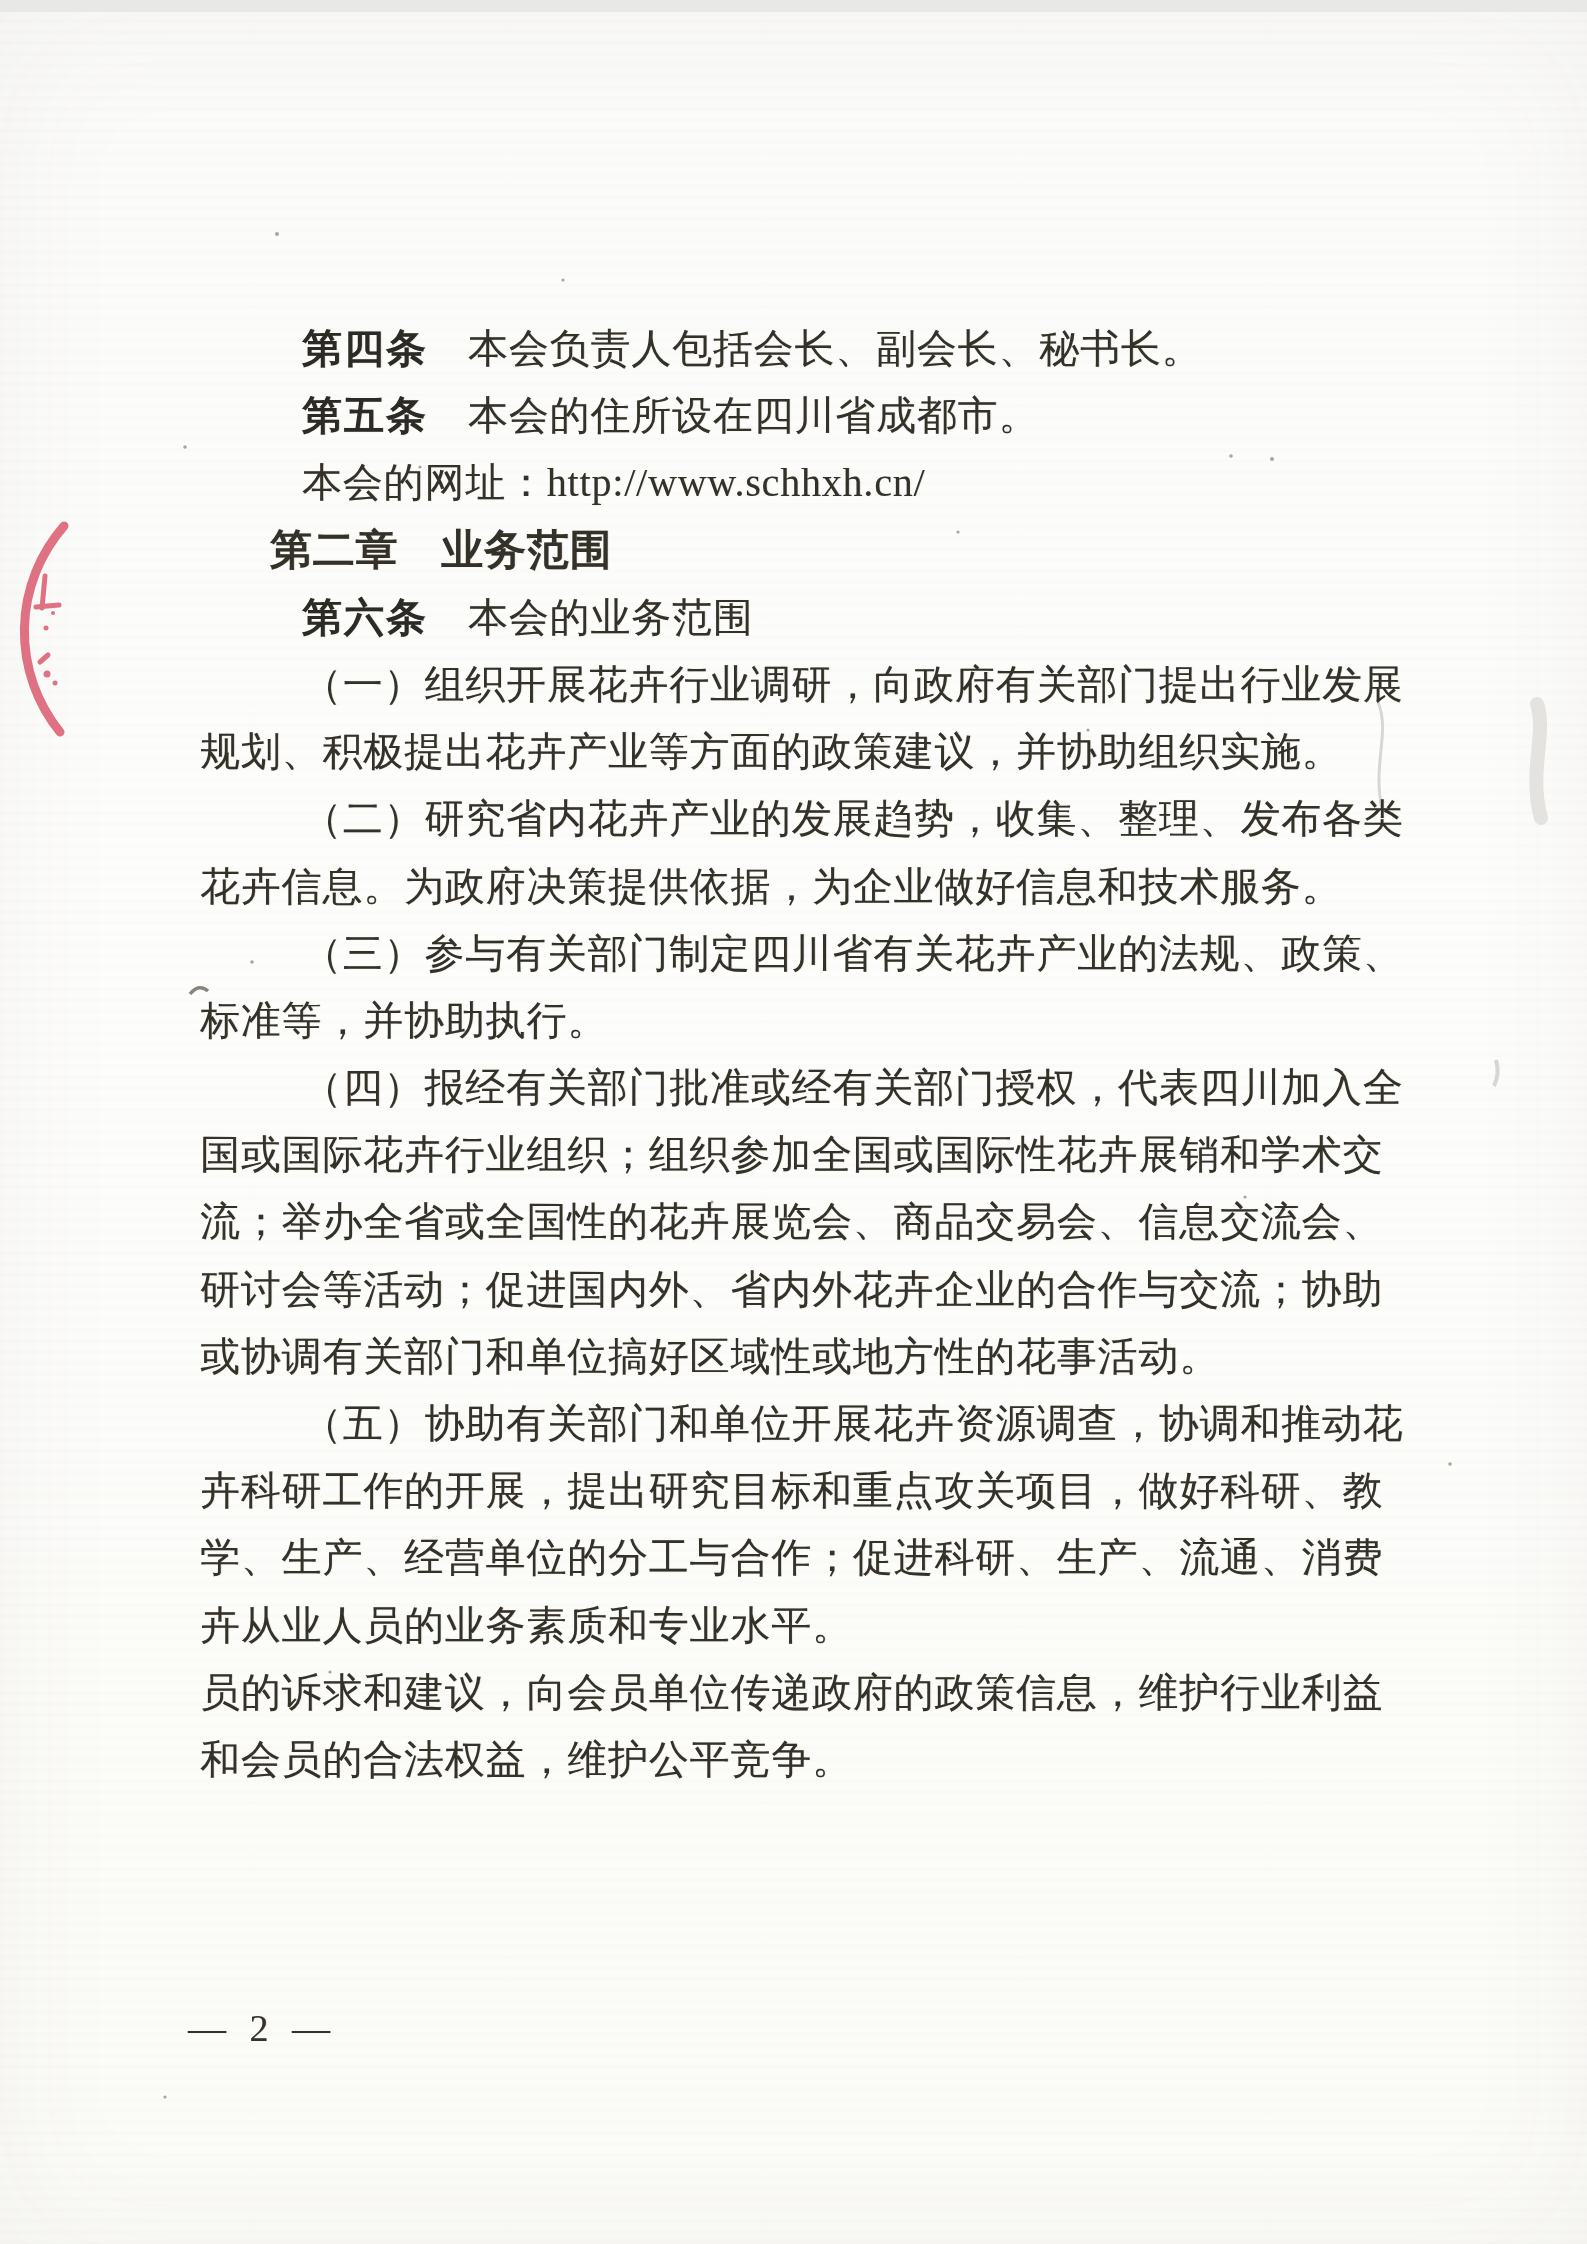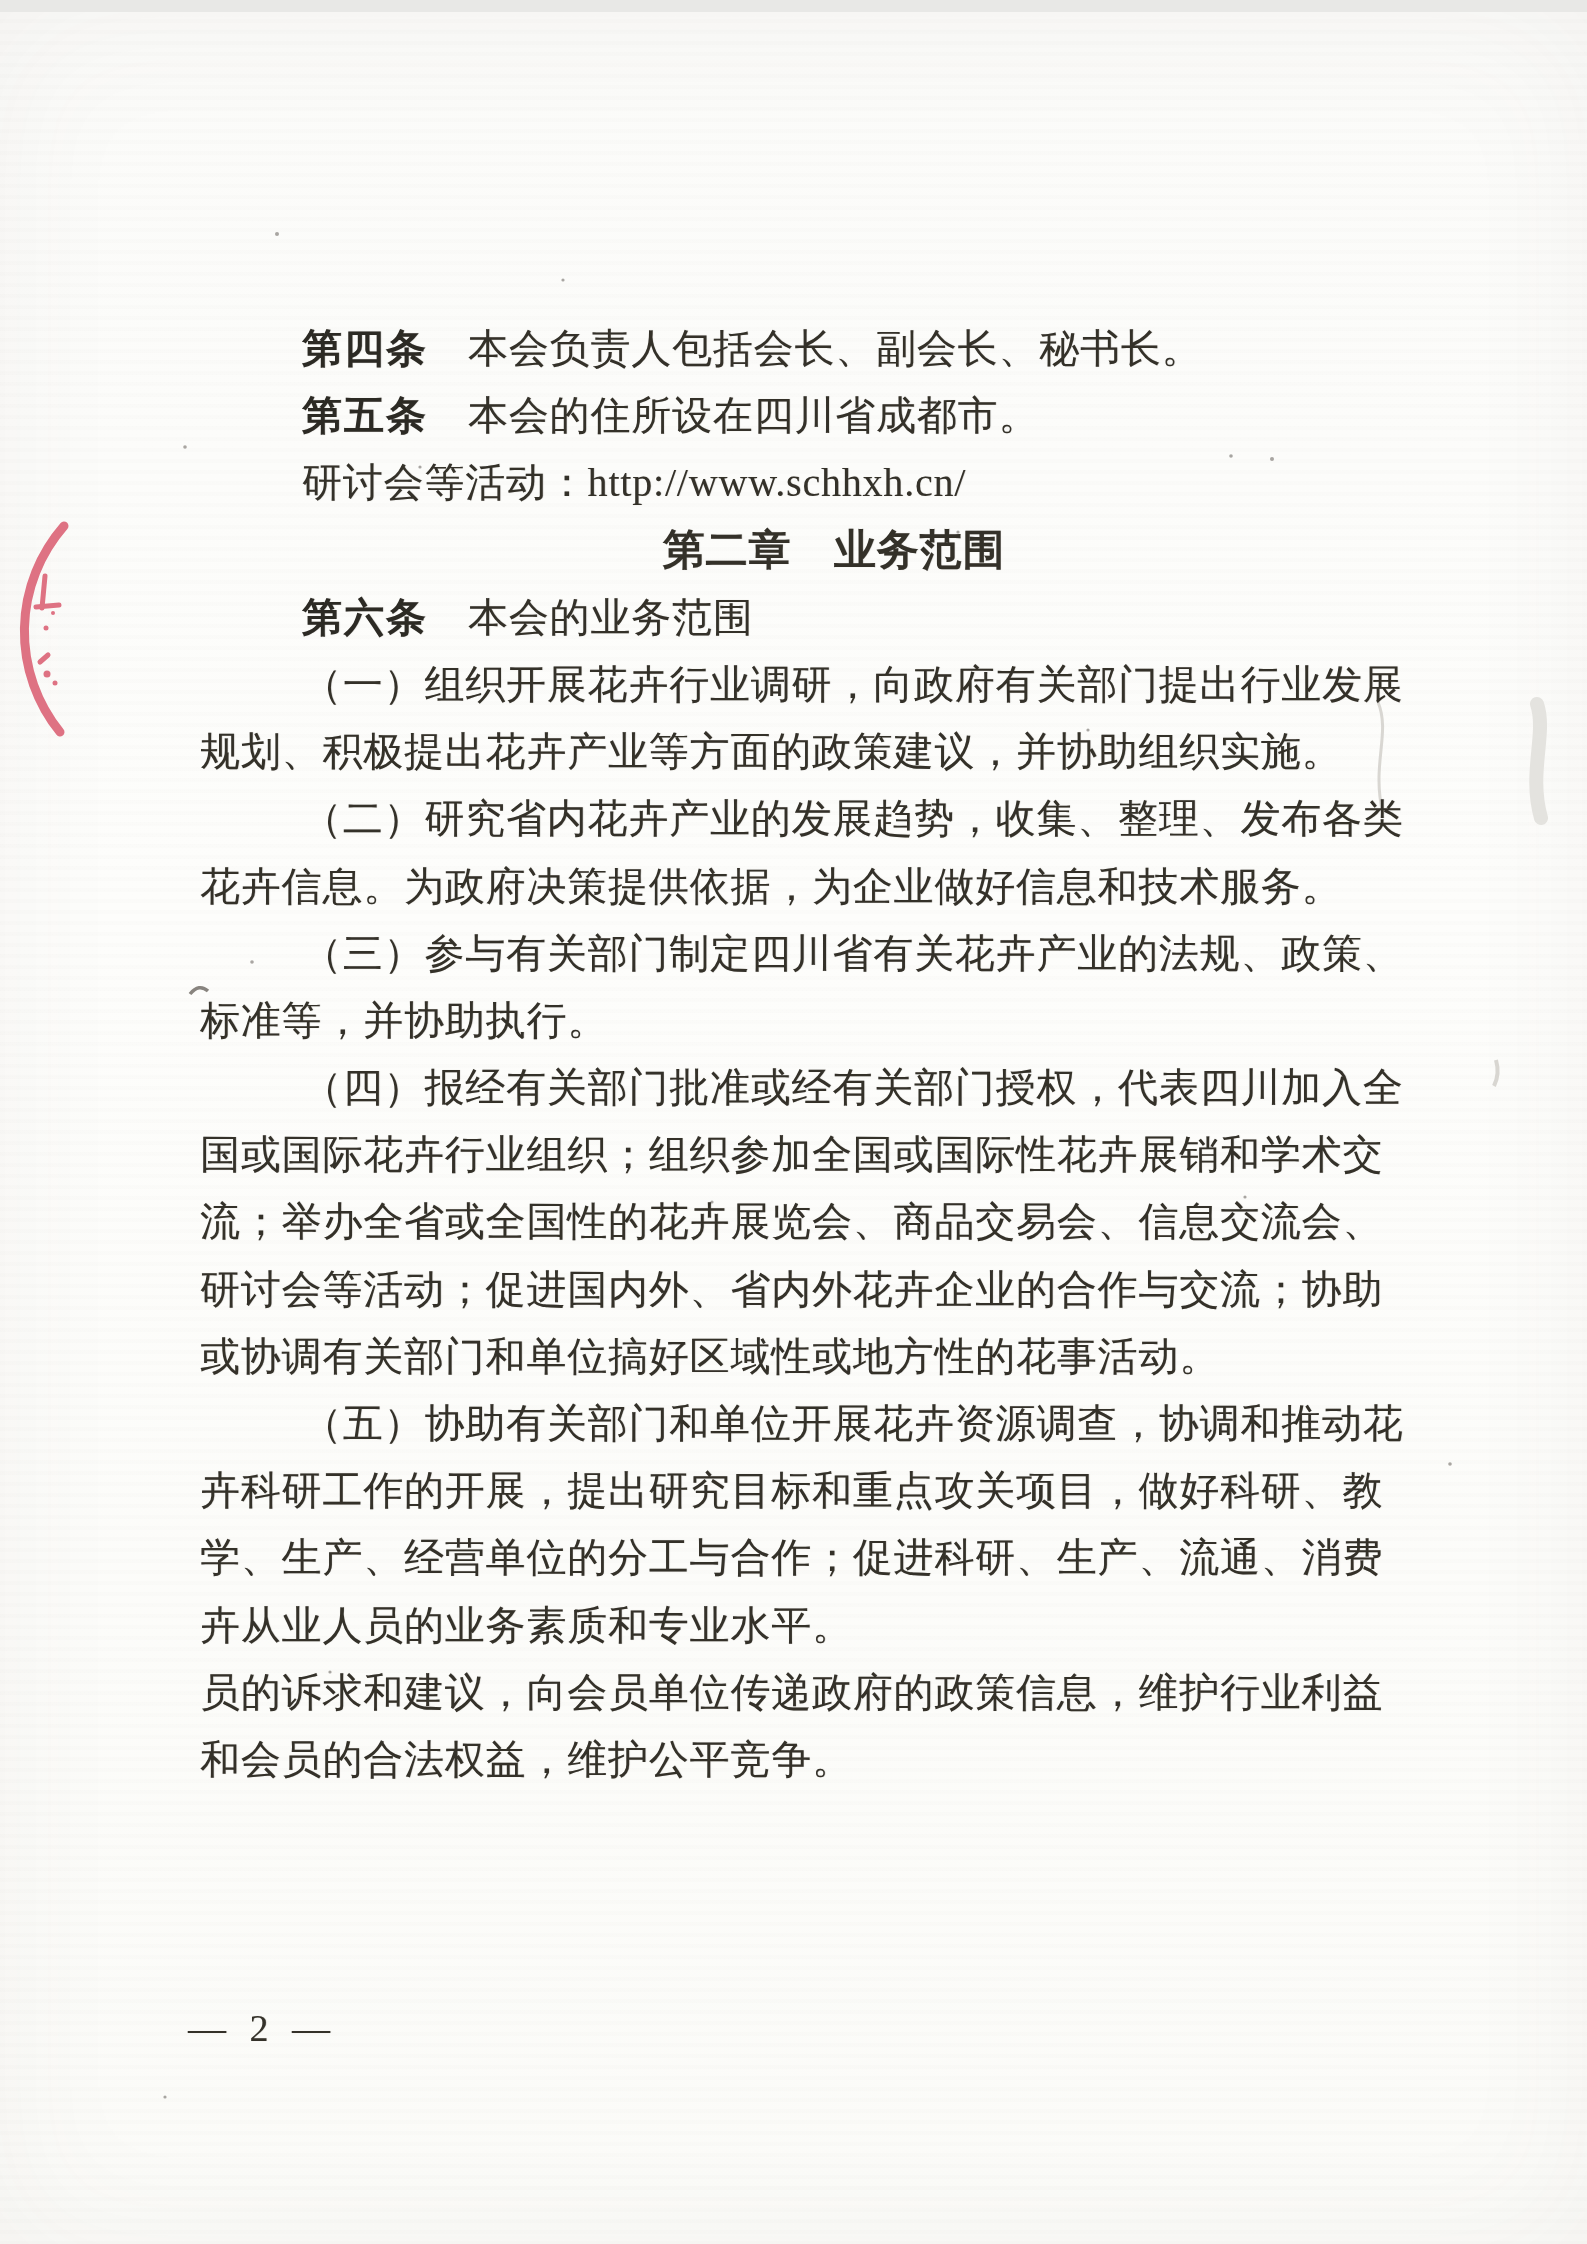--- a/index.html
+++ b/index.html
@@ -29,21 +29,21 @@
   }
   .line{
     height:67.2px;
     line-height:67.2px;
     font-size:40px;
     letter-spacing:0.8px;
     white-space:nowrap;
     text-shadow:0.4px 0.4px 0.7px rgba(60,55,48,0.35);
   }
   .line.indent{padding-left:102px;}
-  .line.center{text-align:center;padding-left:70px;font-size:42px;}
+  .line.center{text-align:left;padding-left:70px;font-size:42px;}
   .line.bold{font-weight:bold;}
   .prefix{
     font-weight:bold;
     margin-right:40px;
     letter-spacing:2px;
     color:#2c2a24;
   }
   .page-number{
     position:absolute;
     left:188px;
@@ -96,21 +96,21 @@
       <circle cx="330" cy="1660" r="1.6"></circle>
       <circle cx="1245" cy="1185" r="1.6"></circle>
       <circle cx="165" cy="2085" r="1.6"></circle>
       <circle cx="1450" cy="1452" r="1.8"></circle>
     </g>
   </svg>
 
   <div class="text-block">
       <div class="line indent"><span class="prefix">第四条</span><span>本会负责人包括会长、副会长、秘书长。</span></div>
       <div class="line indent"><span class="prefix">第五条</span><span>本会的住所设在四川省成都市。</span></div>
-      <div class="line indent"><span>研讨会等活动：http://www.schhxh.cn/</span></div>
+      <div class="line indent"><span>本会的网址：http://www.schhxh.cn/</span></div>
       <div class="line center bold"><span>第二章　业务范围</span></div>
       <div class="line indent"><span class="prefix">第六条</span><span>本会的业务范围</span></div>
       <div class="line indent"><span>（一）组织开展花卉行业调研，向政府有关部门提出行业发展</span></div>
       <div class="line"><span>规划、积极提出花卉产业等方面的政策建议，并协助组织实施。</span></div>
       <div class="line indent"><span>（二）研究省内花卉产业的发展趋势，收集、整理、发布各类</span></div>
       <div class="line"><span>花卉信息。为政府决策提供依据，为企业做好信息和技术服务。</span></div>
       <div class="line indent"><span>（三）参与有关部门制定四川省有关花卉产业的法规、政策、</span></div>
       <div class="line"><span>标准等，并协助执行。</span></div>
       <div class="line indent"><span>（四）报经有关部门批准或经有关部门授权，代表四川加入全</span></div>
       <div class="line"><span>国或国际花卉行业组织；组织参加全国或国际性花卉展销和学术交</span></div>

